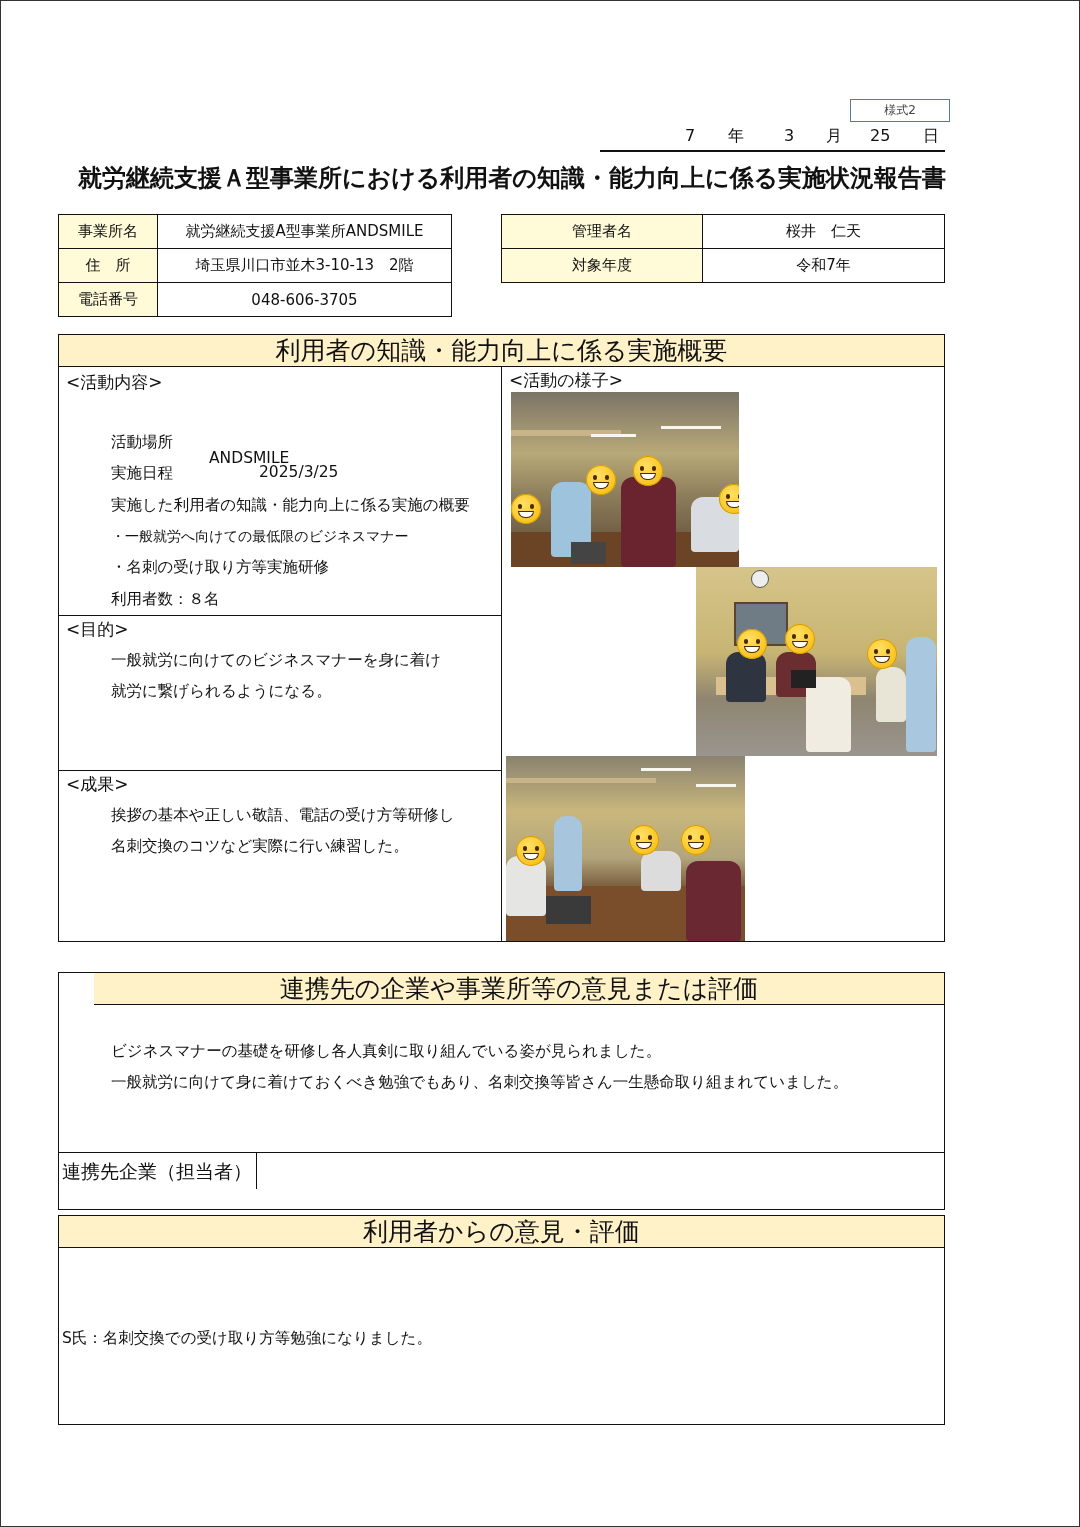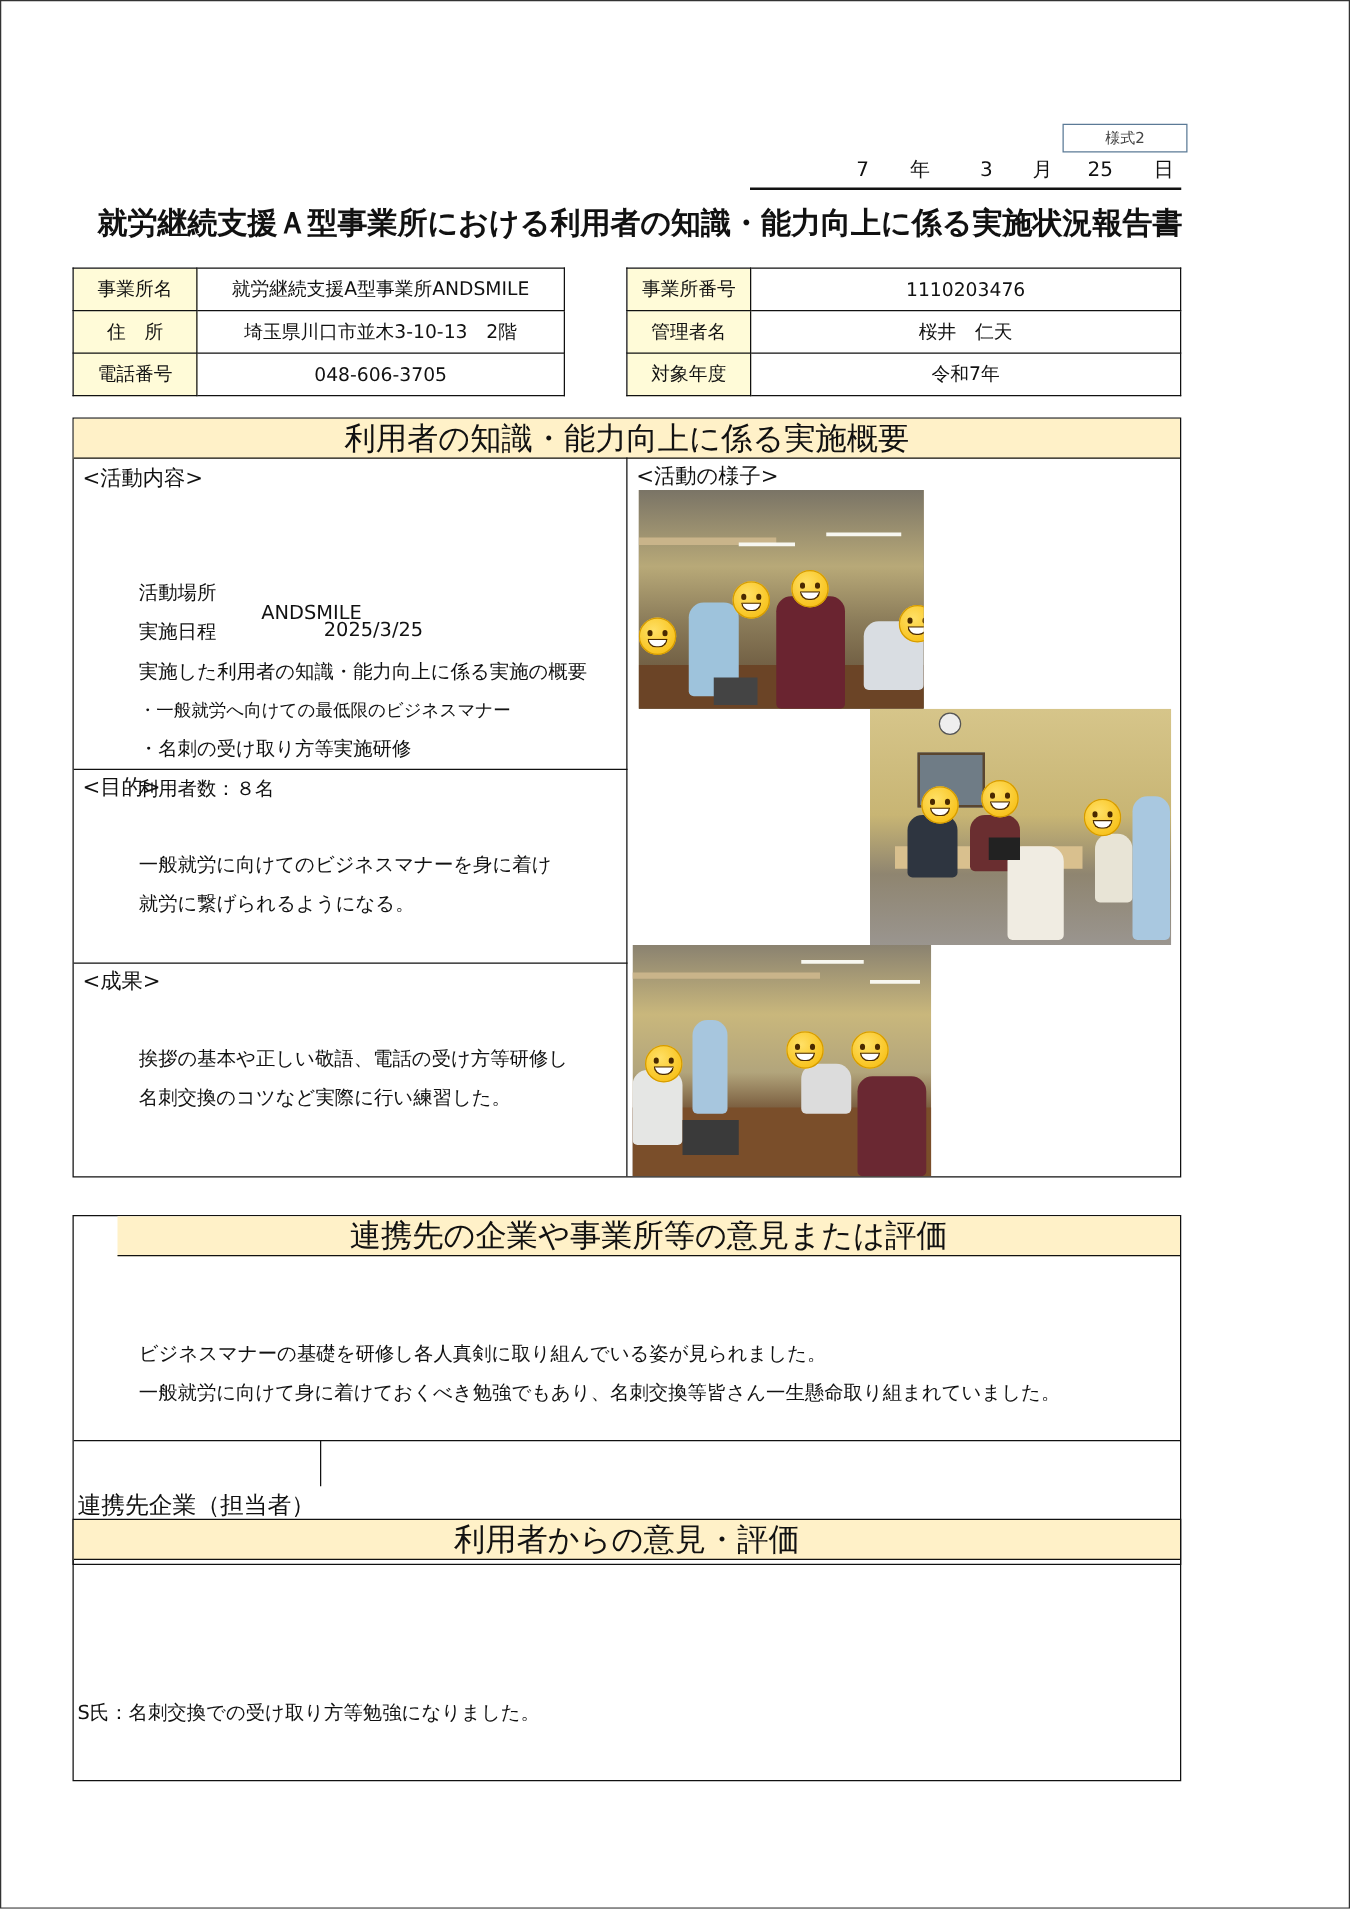--- a/index.html
+++ b/index.html
@@ -38,21 +38,21 @@
   table.info td.val { text-align: center; margin-left: 19px; }
   
   .section {
     position: absolute; left: 58px; width: 887px; border: 1.5px solid #111; box-sizing: border-box;
   }
   .sec-head {
     height: 31px; background: #fff1c8; border-bottom: 1.5px solid #111;
     display: flex; align-items: center; justify-content: center; font-size: 25px;
   }
   .cell-title { font-size: 17px; position: absolute; left: 7px; }
-  .line { position: absolute; font-size: 15.5px; white-space: nowrap; margin-top: 32px; }
+  .line { position: absolute; font-size: 15.5px; white-space: nowrap; }
   .line.small { font-size: 14px; }
   .hdiv { position: absolute; left: 0; height: 0; border-top: 1.5px solid #111; }
   .vdiv { position: absolute; width: 0; border-left: 1.5px solid #111; }
   
   .photo { position: absolute; overflow: hidden; }
   .photo .wall { position: absolute; left: 0; top: 0; right: 0; bottom: 0; }
   .face {
     position: absolute; width: 30px; height: 30px; border-radius: 50%;
     background: radial-gradient(circle at 40% 35%, #ffe066, #f5b700);
     box-shadow: 0 0 0 1px #d49a00 inset;
@@ -105,24 +105,20 @@
   </tr>
   <tr>
     <td class="lbl">電話番号</td>
     <td class="val">048-606-3705</td>
   </tr>
 </tbody>
   </table>
 
 <table class="info" style="left:501px; top:214px; width:444px;">
   <tbody>
-      <tr>
-    <td class="lbl" style="width:86px">事業所番号</td>
-    <td class="val">1110203476</td>
-  </tr>
   <tr>
     <td class="lbl">管理者名</td>
     <td class="val">桜井　仁天</td>
   </tr>
   <tr>
     <td class="lbl">対象年度</td>
     <td class="val">令和7年</td>
   </tr>
 </tbody>
   </table>
@@ -197,21 +193,21 @@
     <div class="person" style="left:48px; top:60px; width:28px; height:75px; background:#a7c6de;"></div>
     <div class="person" style="left:135px; top:95px; width:40px; height:40px; background:#dcdcdc;"></div>
     <div class="person" style="left:180px; top:105px; width:55px; height:80px; background:#6a2832;"></div>
     <div class="laptop" style="left:40px; top:140px; width:45px; height:28px; background:#3a3a3a;"></div>
     <div class="face" style="left:10px; top:80px;"></div>
     <div class="face" style="left:123px; top:69px;"></div>
     <div class="face" style="left:175px; top:69px;"></div>
   </div>
 </div>
 
-<div class="section" style="top:972px; height:280px;padding-left:35px;">
+<div class="section" style="top:972px; height:238px;padding-left:35px;">
   <div class="sec-head">連携先の企業や事業所等の意見または評価</div>
   <div class="line" style="left:52px; top:68px;">ビジネスマナーの基礎を研修し各人真剣に取り組んでいる姿が見られました。</div>
   <div class="line" style="left:52px; top:99px;">一般就労に向けて身に着けておくべき勉強でもあり、名刺交換等皆さん一生懸命取り組まれていました。</div>
   <div class="hdiv" style="top:179px; width:885px;"></div>
   <div class="vdiv" style="left:197px; top:179px; height:37px;"></div>
   <div class="line" style="left:3px; top:186px; font-size:19px;text-align:center;">連携先企業（担当者）</div>
   <div class="line" style="left:205px; top:186px;"></div>
 </div>
 
 <div class="section" style="top:1215px; height:210px;">

